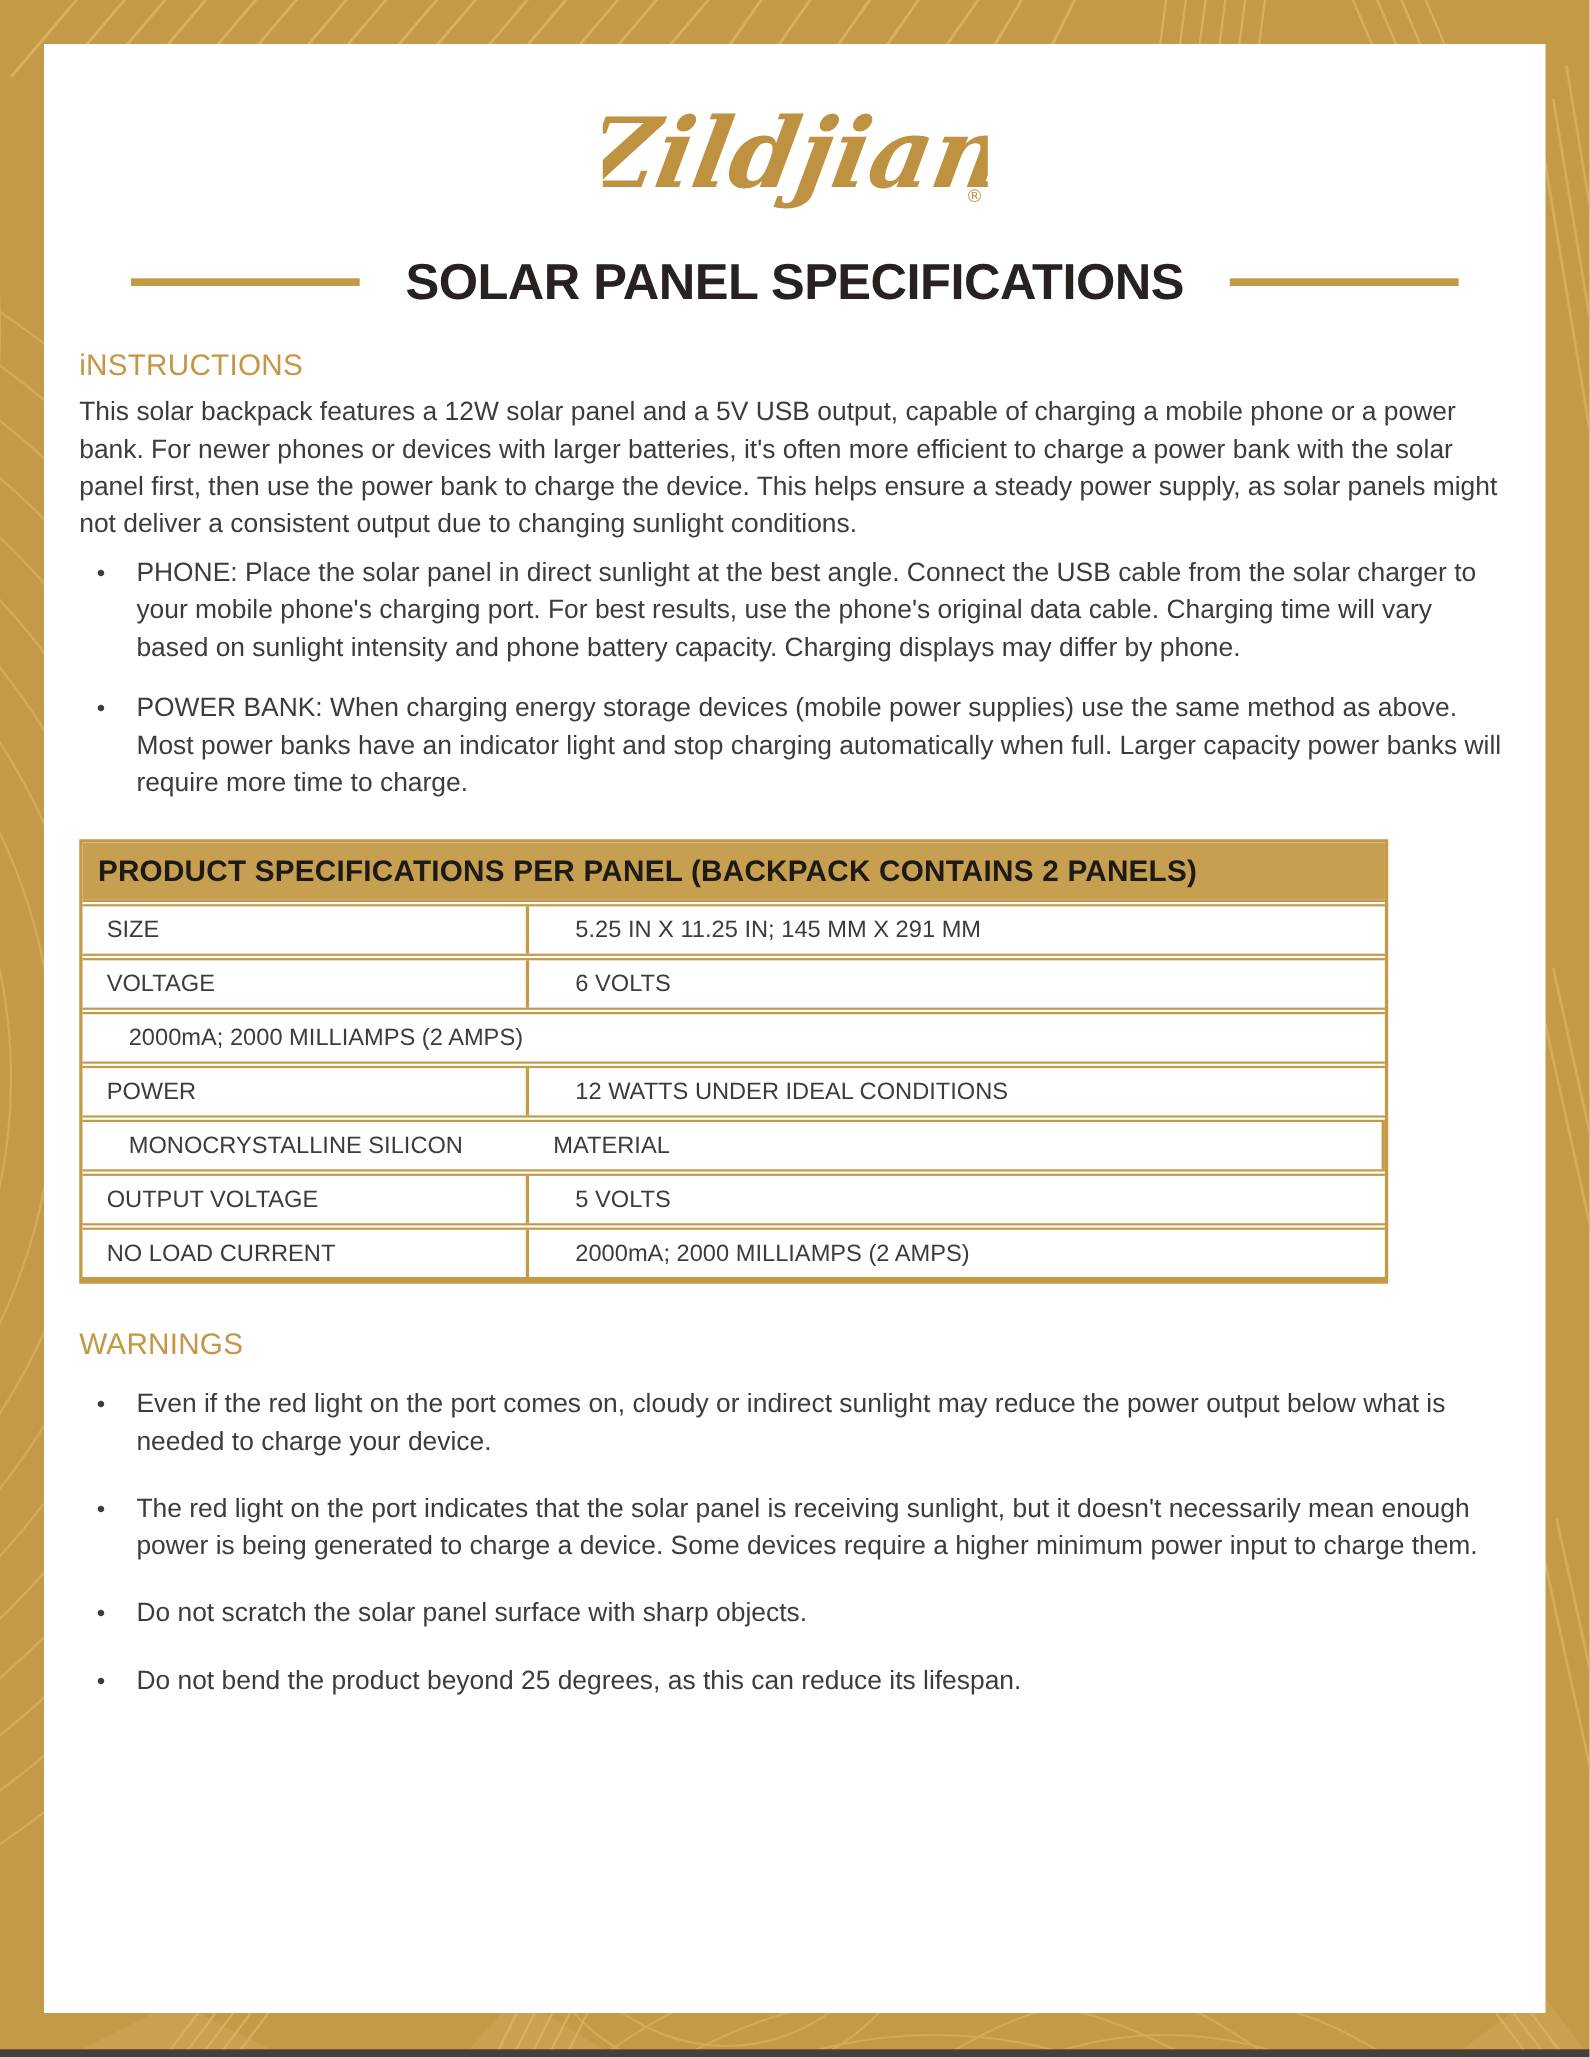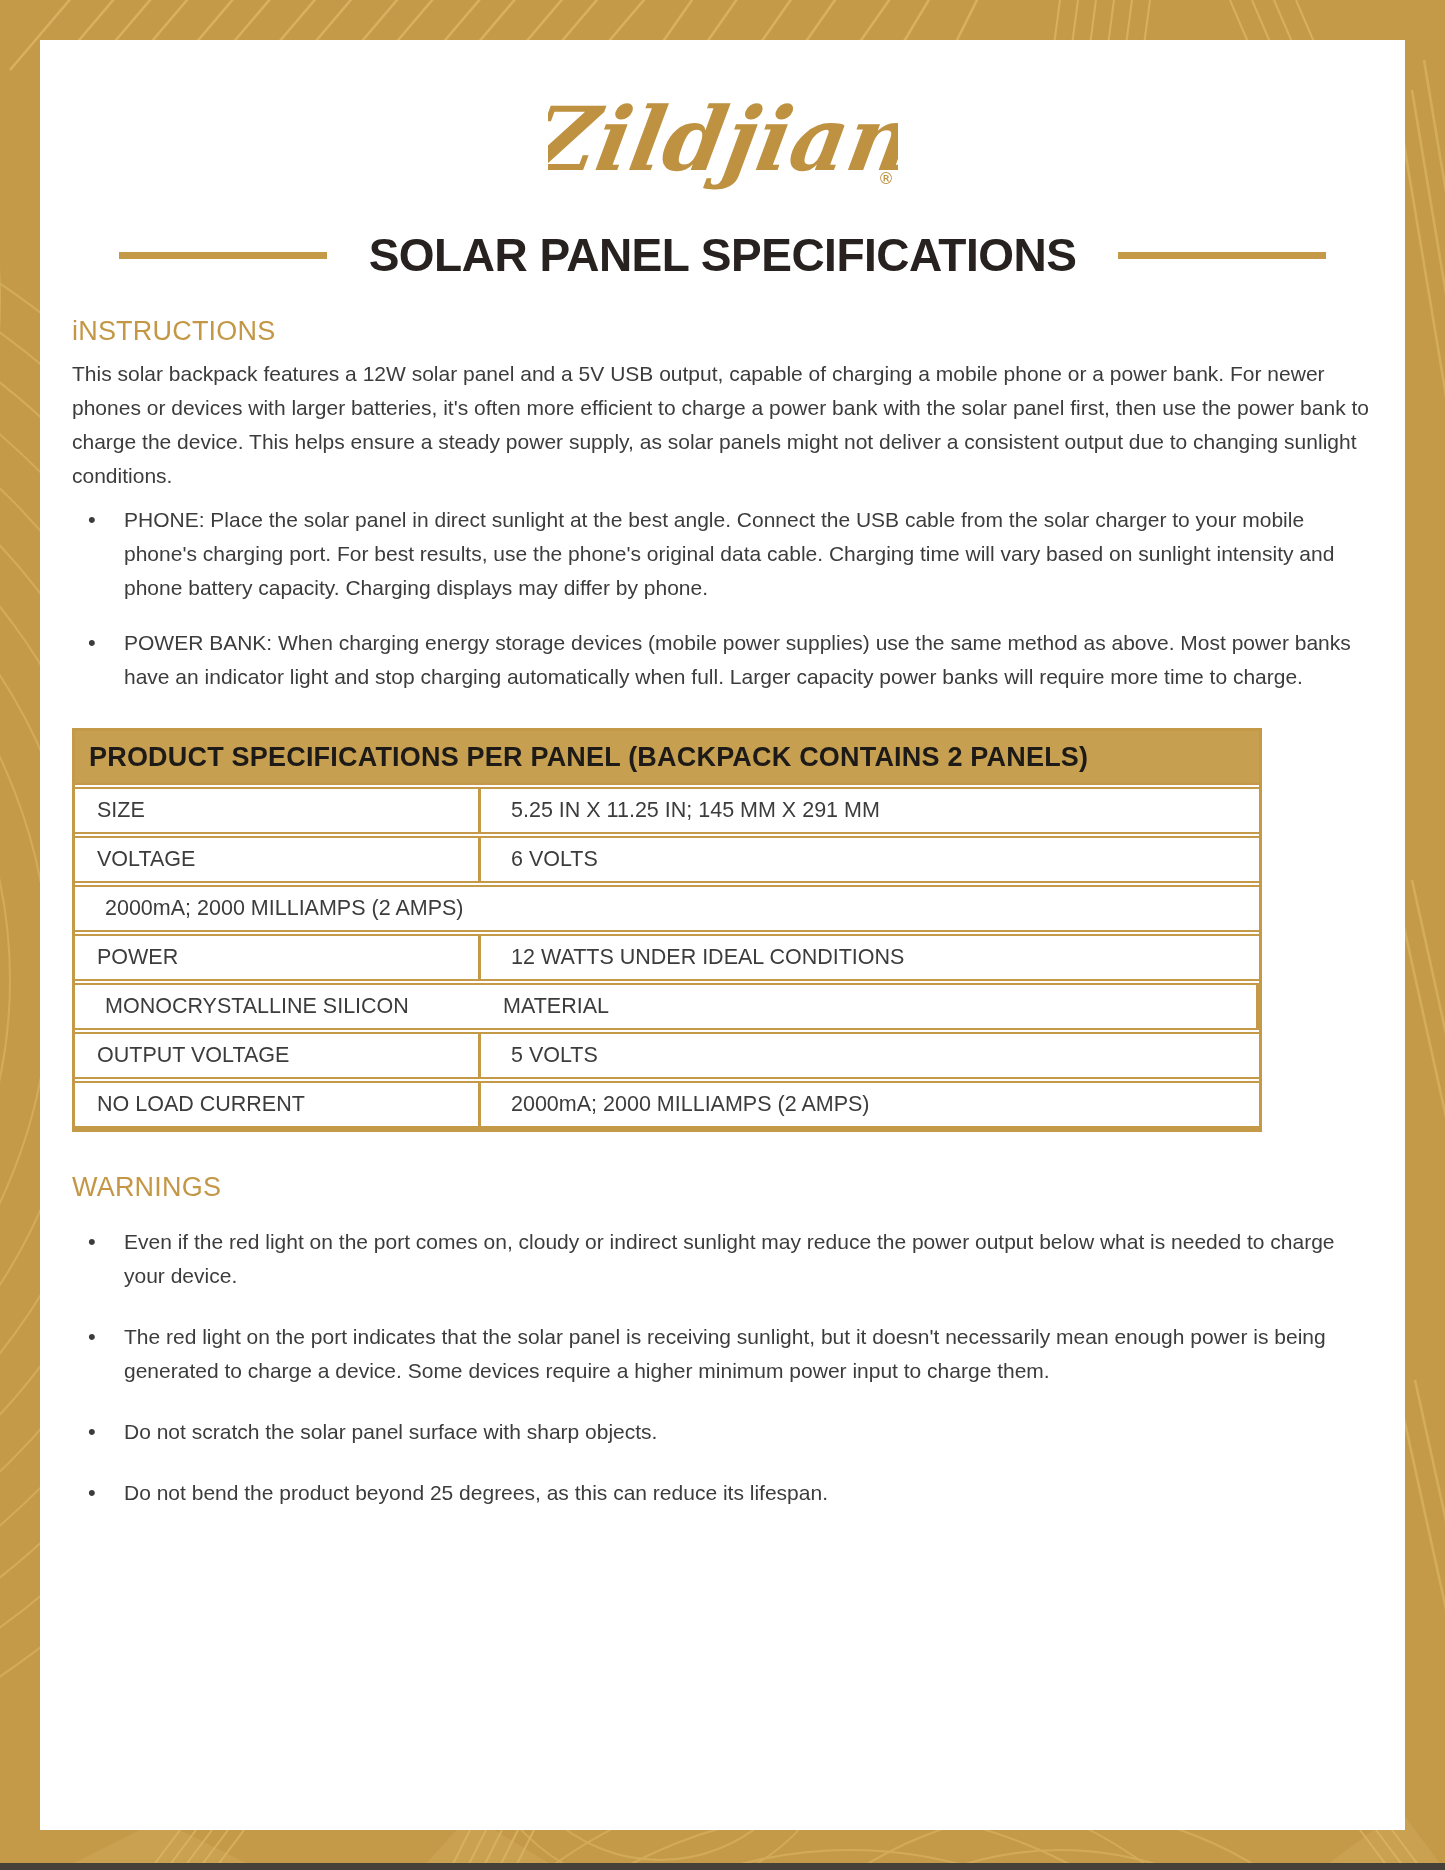--- a/index.html
+++ b/index.html
@@ -66,21 +66,21 @@
     color: #c39745;
     font-size: 27px;
     font-weight: normal;
     letter-spacing: 0.2px;
   }
   .instructions h2 { margin-top: 34px; }
 
   
   .body-text {
     color: #3c3c3c;
-    font-size: 21px;
+    font-size: 24px;
     line-height: 34px;
   }
   .instructions p.intro { margin-top: 10px; max-width: 1310px; }
 
   ul.doc-list { list-style: none; margin-top: 10px; }
   ul.doc-list li {
     position: relative;
     padding-left: 52px;
     margin-bottom: 21px;
     max-width: 1300px;
@@ -118,21 +118,21 @@
     border-top: 6px double #c49a48;
   }
   .spec-row:first-of-type { border-top: none; }
   .spec-cell {
     display: flex;
     align-items: center;
     color: #3c3c3c;
     font-size: 21.5px;
   }
   .spec-label { padding-left: 22px; border-right: 3px solid #c49a48; }
-  .spec-value { padding-left: 30px; }
+  .spec-value { padding-left: 42px; }
 
   
   .warnings h2 { margin-top: 40px; }
   .warnings ul.doc-list { margin-top: 22px; }
   .warnings ul.doc-list li { margin-bottom: 27px; }
 </style>
 </head>
 <body>
 
 <div class="canvas">

